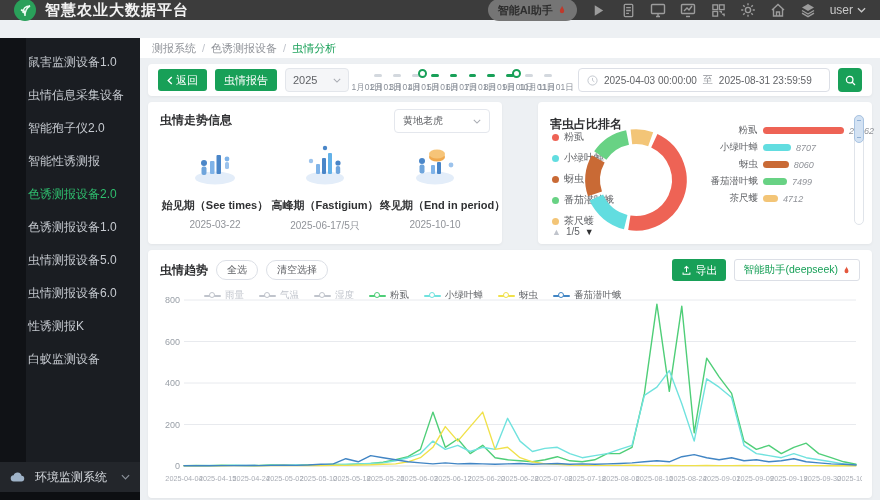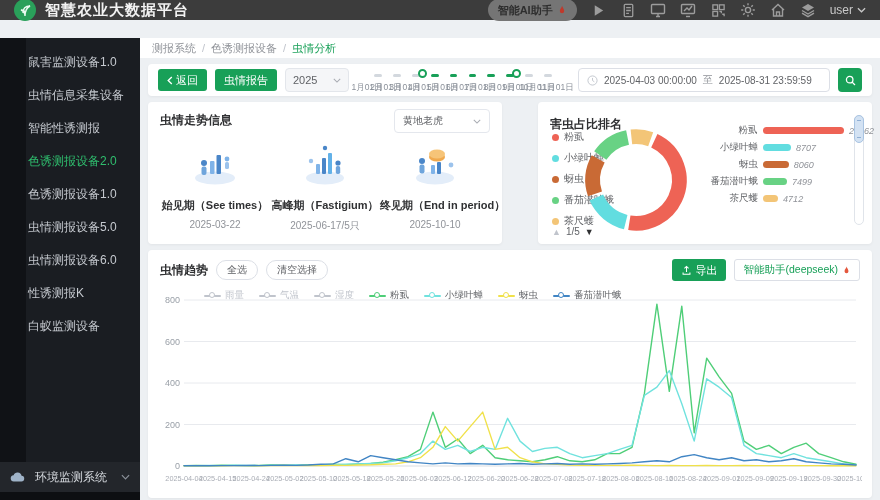--- a/index.html
+++ b/index.html
@@ -167,20 +167,21 @@
         </span>
     </span>
   </div>
 </div>
 
 <div class="sidebar">
   <div class="rail"></div>
   <div class="menu" id="menu">
       <div class="menu-item">鼠害监测设备1.0</div>
       <div class="menu-item">虫情信息采集设备</div>
+      <div class="menu-item">智能孢子仪2.0</div>
       <div class="menu-item">智能性诱测报</div>
       <div class="menu-item active">色诱测报设备2.0</div>
       <div class="menu-item">色诱测报设备1.0</div>
       <div class="menu-item">虫情测报设备5.0</div>
       <div class="menu-item">虫情测报设备6.0</div>
       <div class="menu-item">性诱测报K</div>
       <div class="menu-item">白蚁监测设备</div>
     </div>
   <div class="side-bottom">
     <span style="display:flex;">

